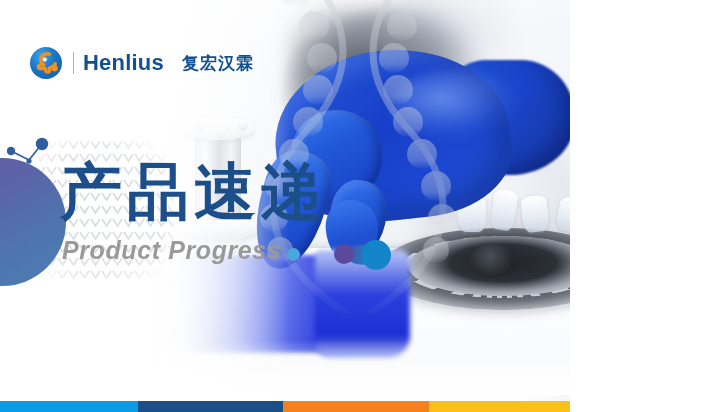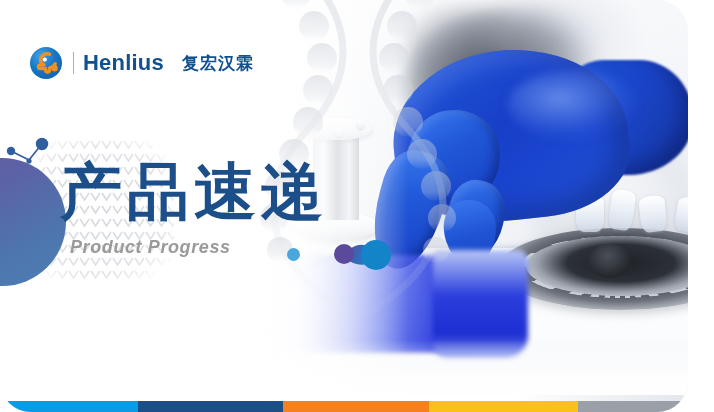--- a/index.html
+++ b/index.html
@@ -3,24 +3,23 @@
 <meta charset="utf-8">
 <style>
   * { margin:0; padding:0; box-sizing:border-box; }
   html,body{ width:714px; height:412px; overflow:hidden; }
   body{
     font-family:"Liberation Sans","DejaVu Sans",sans-serif;
     background:#ffffff;
   }
   #banner{
     position:relative;
-    width:688px; height:412px;
+    width:570px; height:412px;
     overflow:hidden;
     background:#ffffff;
-    border-radius:31px;
   }
 
   
   .photo{
     position:absolute; right:0; top:0;
     width:430px; height:400px;
     overflow:hidden;
   }
   .photo-bg{
     position:absolute; inset:0;
@@ -261,22 +260,22 @@
 
   
   .title-cn{
     position:absolute; left:60px; top:166px;
     font-size:62px; font-weight:bold; color:#1c4e8a;
     letter-spacing:5px; line-height:1;
     font-family:Liberation Mono, monospace;
     white-space:nowrap;
   }
   .title-en{
-    position:absolute; left:70px; top:238px;
-    font-size:18px; font-weight:bold; font-style:italic;
+    position:absolute; left:62px; top:238px;
+    font-size:25px; font-weight:bold; font-style:italic;
     color:#9a9a9a; letter-spacing:.6px; line-height:1;
     white-space:nowrap;
   }
 
   
   .bottombar{
     position:absolute; left:0; bottom:0; width:714px; height:11px;
     display:flex;
   }
   .bottombar span{ display:block; height:100%; }

